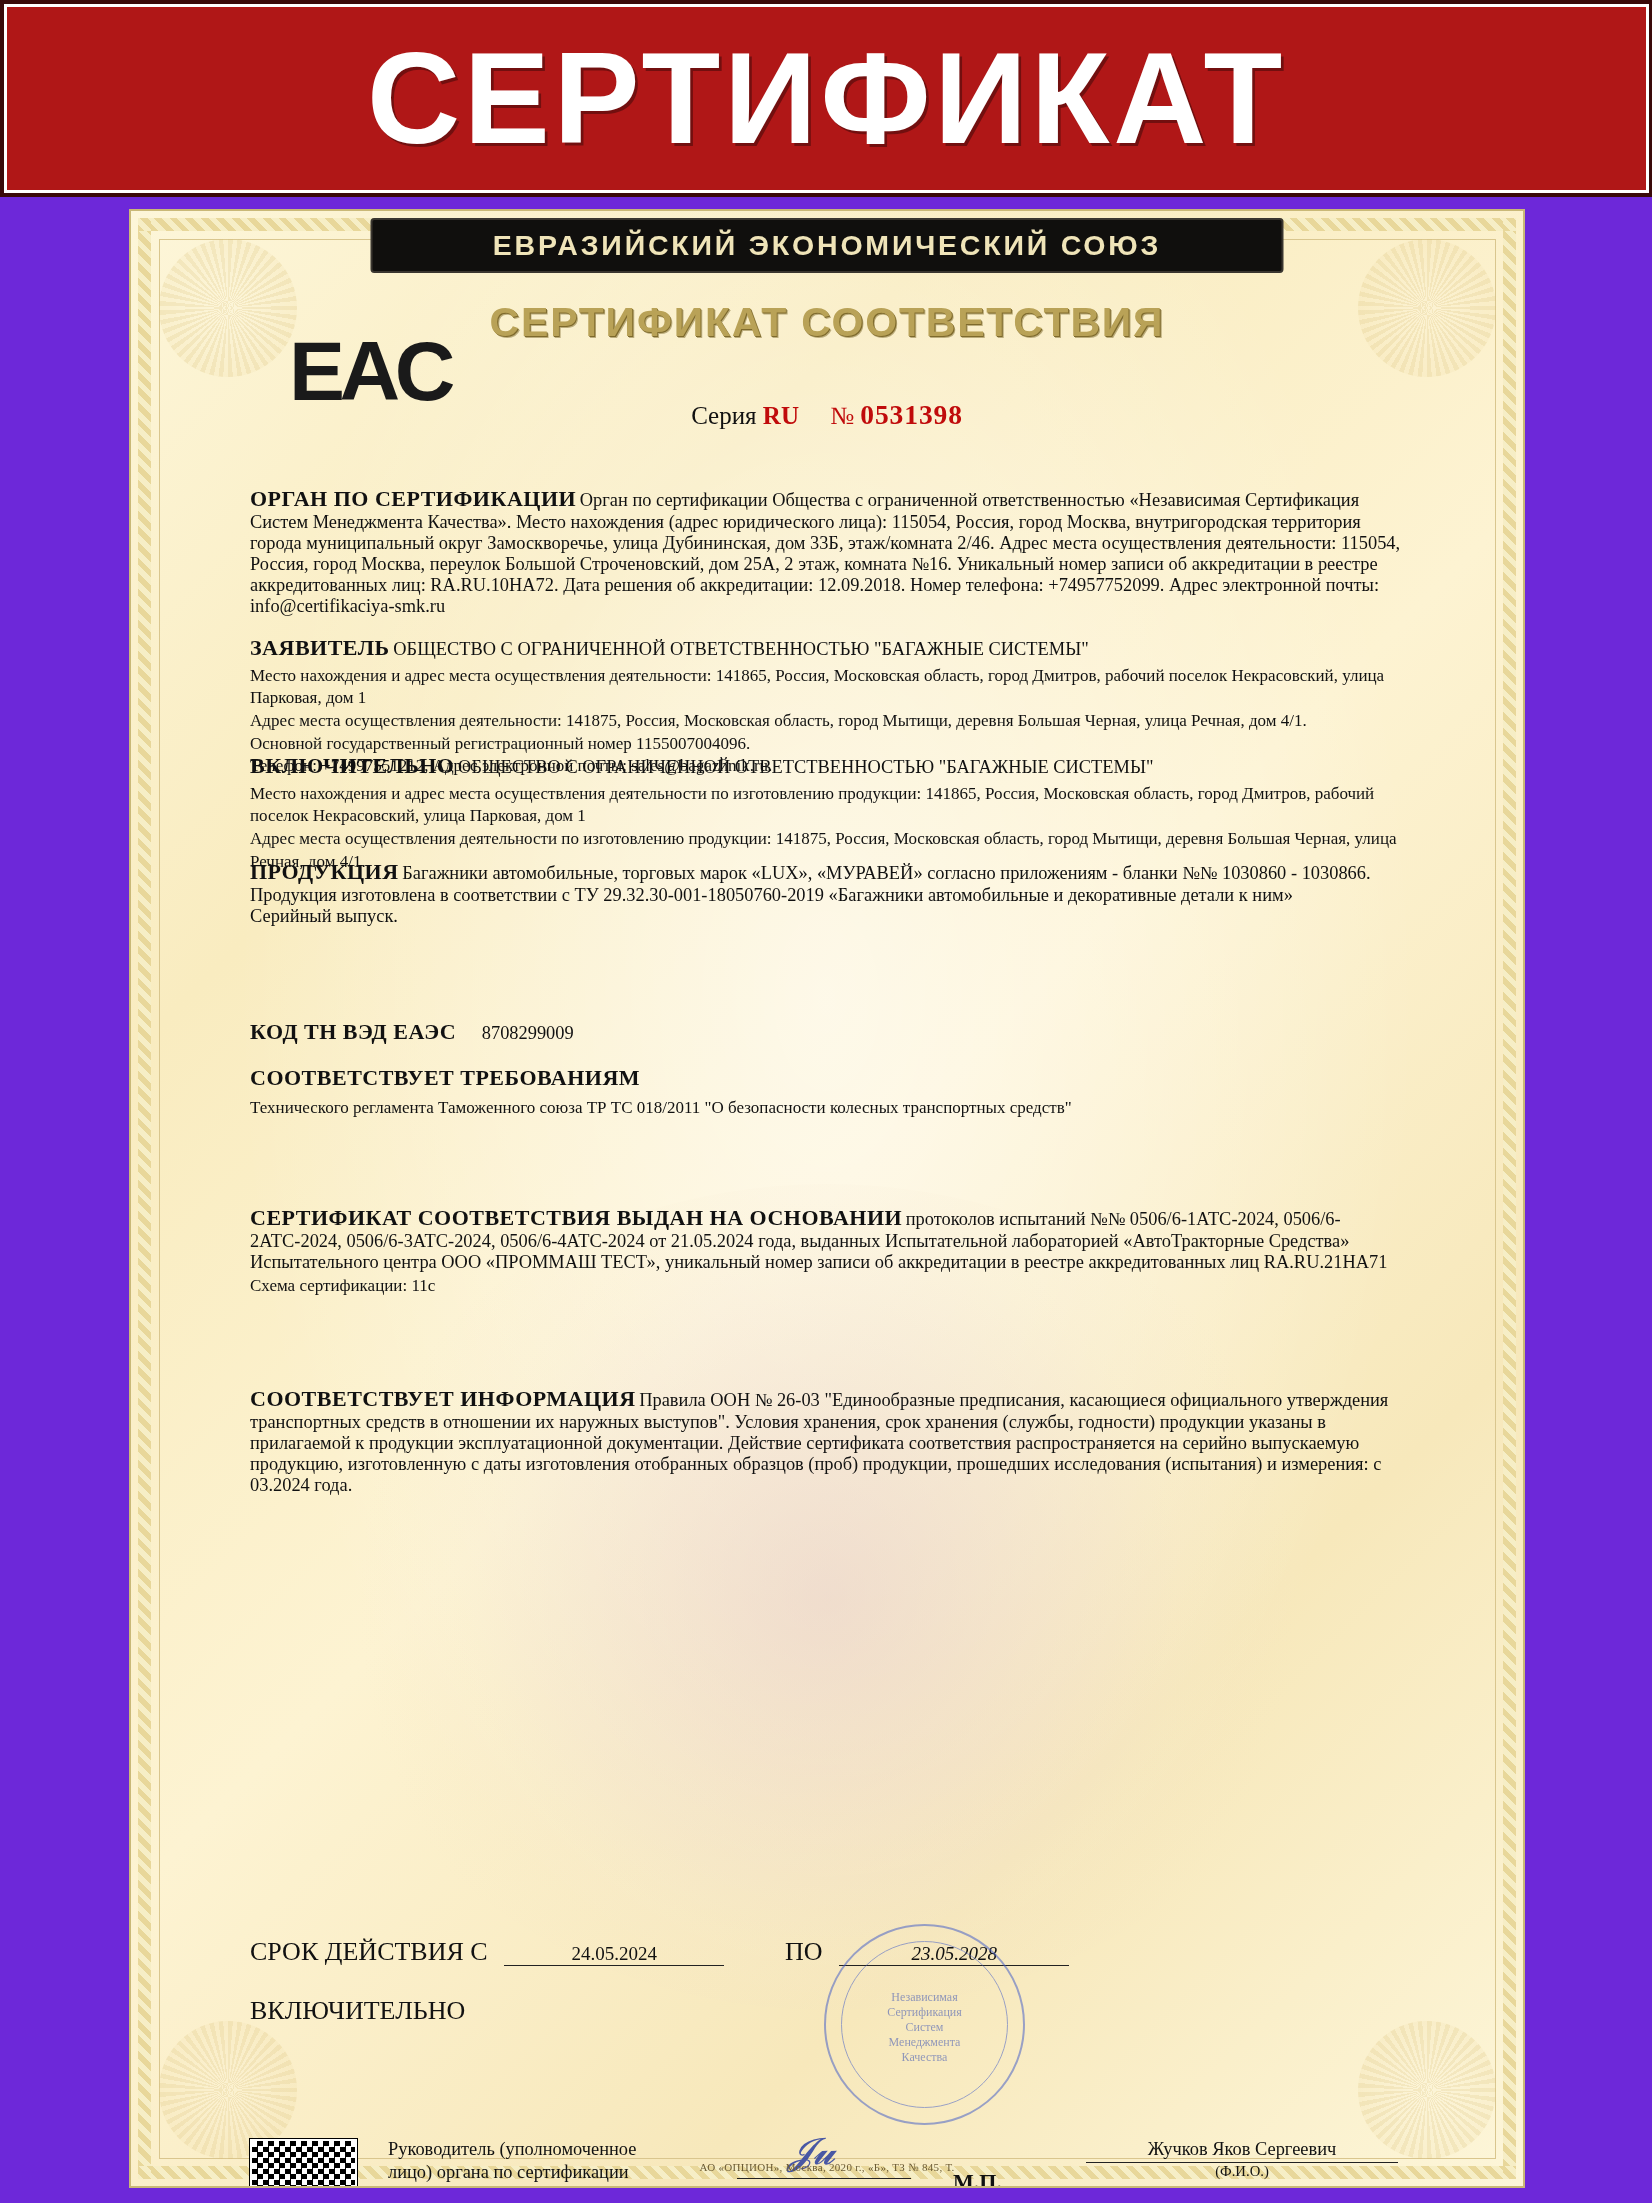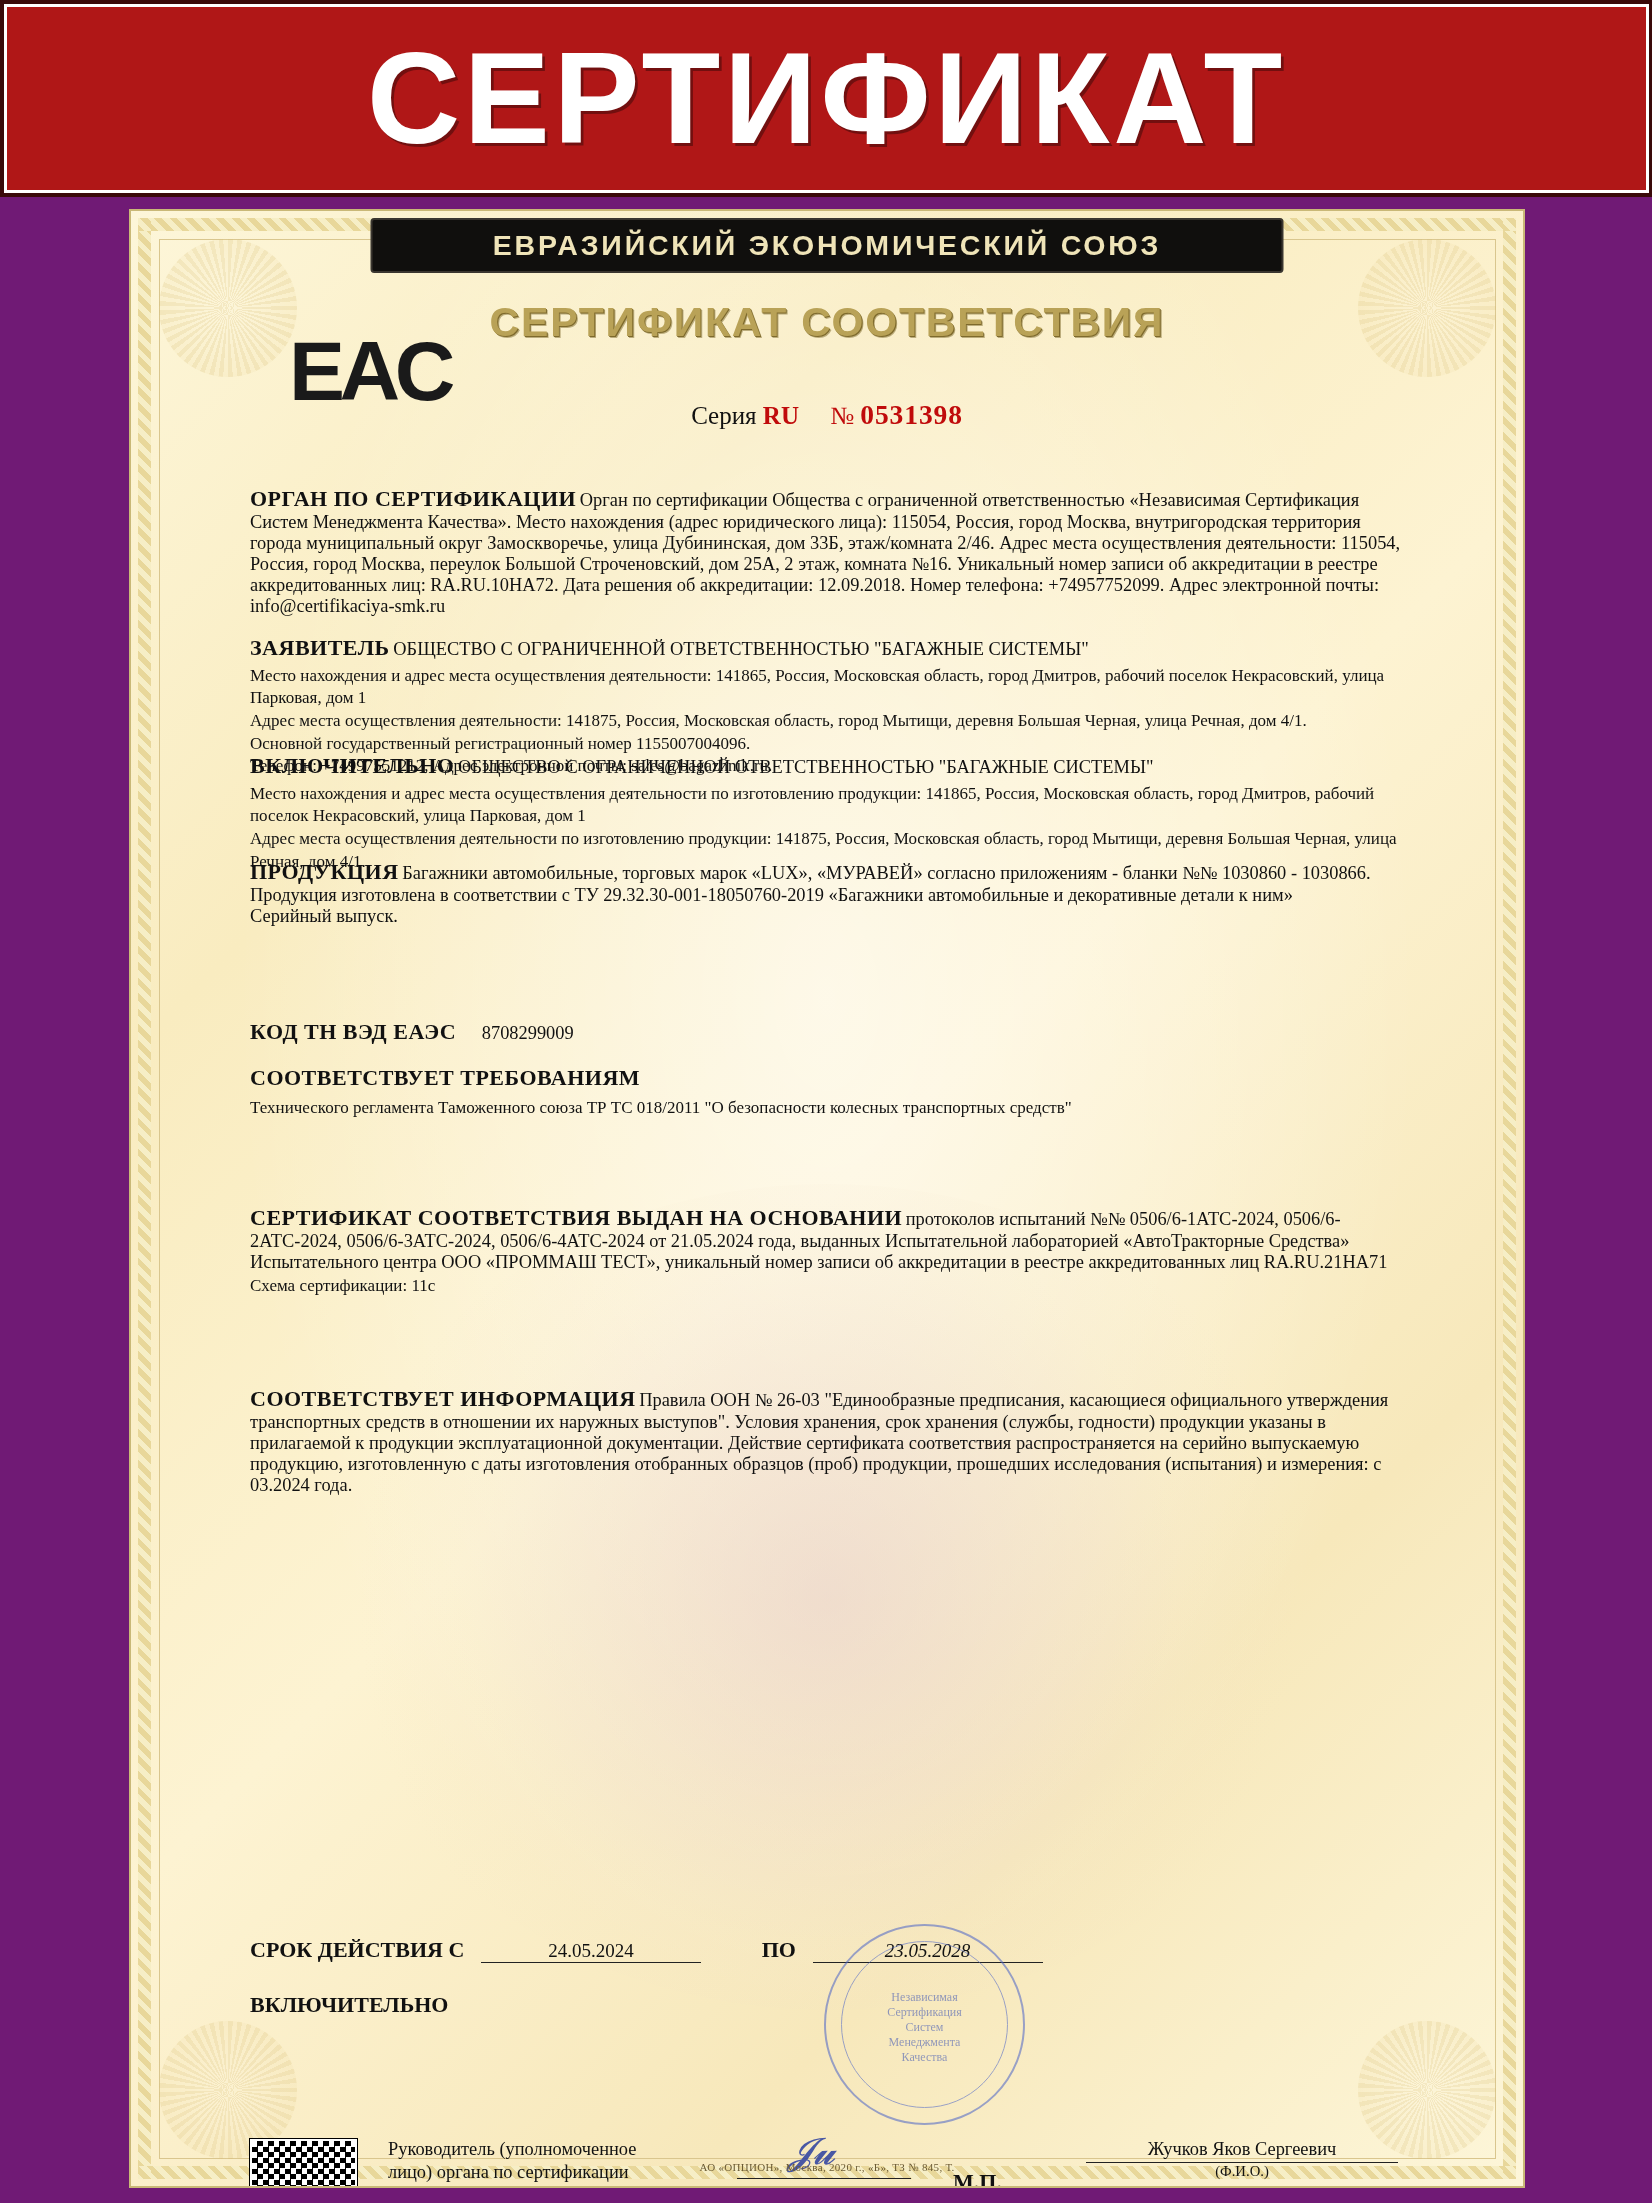--- a/index.html
+++ b/index.html
@@ -1,17 +1,17 @@
 <!DOCTYPE html>
 <html style="font-size:14.7px"><head>
 <meta charset="utf-8">
 <style>
   html,body{margin:0;padding:0;background:#ffffff;}
   body{width:1653px;height:2204px;font-family:"Liberation Serif",serif;color:#111;}
-  .page{position:relative;width:1653px;height:2204px;background:#701a75;}
+  .page{position:relative;width:1653px;height:2204px;background:#6d28d9;}
 
   
   .banner{
     position:absolute;left:0;top:0;width:1653px;height:197px;
     background:#b01717;border:4.6px solid #3a0a0a;box-sizing:border-box;
     display:flex;align-items:center;justify-content:center;
   }
   .banner-inner{
     width:100%;height:100%;box-sizing:border-box;
     border:3.7px solid #ffffff;
@@ -106,21 +106,21 @@
   .sec h3{
     margin:0;display:inline;
     font-family:"Liberation Serif",serif;font-weight:bold;font-size:22px;letter-spacing:0.5px;
   }
   .sec .inline{font-size:18.4px;}
   .sec p{margin:0;font-size:17px;line-height:1.33;text-align:left;}
   .sec .big{font-size:18.4px;}
 
   
   .dates{position:absolute;left:119px;top:1726px;width:1175px;}
-  .date-label{font-family:"Liberation Serif",serif;font-weight:bold;font-size:22px;}
+  .date-label{font-family:"Liberation Serif",serif;font-weight:normal;font-size:26px;}
   .date-val{font-size:19px;}
   .u-line{display:inline-block;border-bottom:1.4px solid #222;text-align:center;}
 
   .sign-block{position:absolute;left:119px;top:1910px;width:1185px;height:165px;}
   .qr{
     position:absolute;left:0;top:18.4px;width:103px;height:103px;
     background:
       conic-gradient(#000 25%,#fff 0 50%,#000 0 75%,#fff 0) 0 0/11px 11px,
       conic-gradient(#fff 25%,#000 0 50%,#fff 0 75%,#000 0) 5.5px 5.5px/14.7px 14.7px;
     border:2.8px solid #fff;outline:0.9px solid #000;

